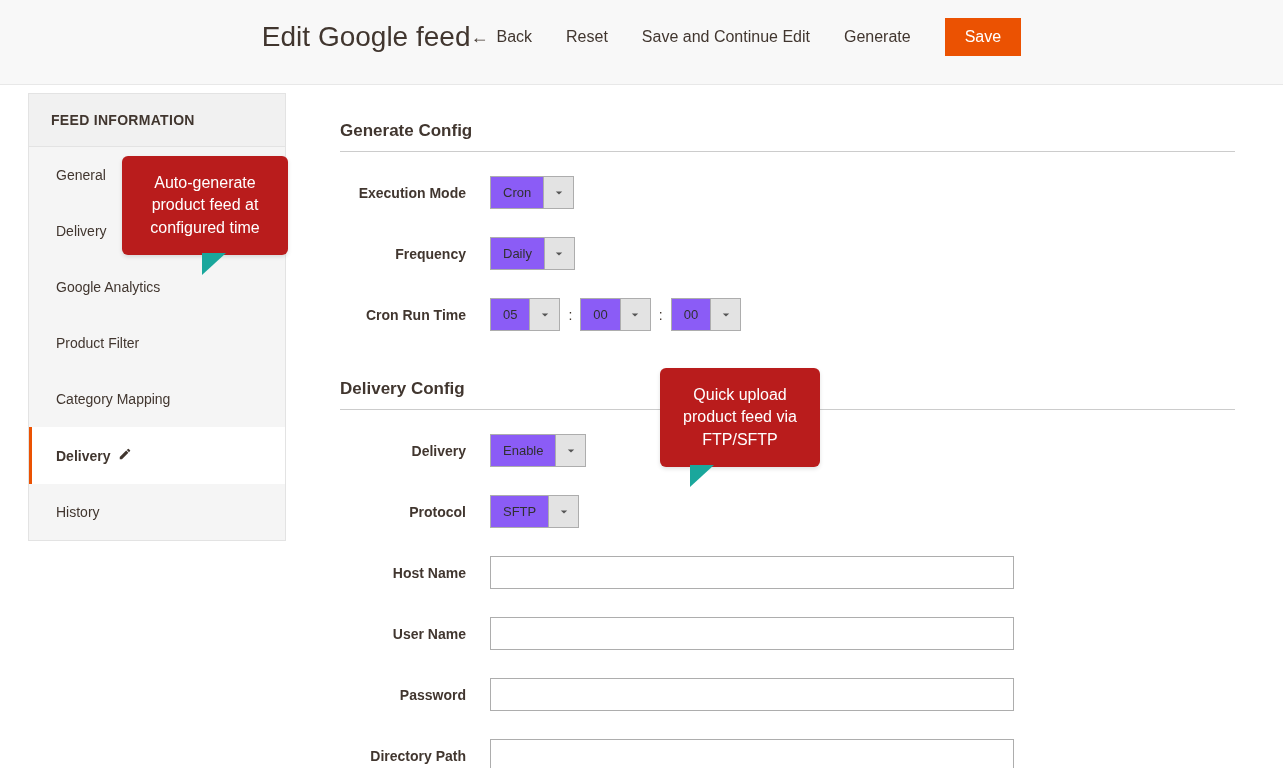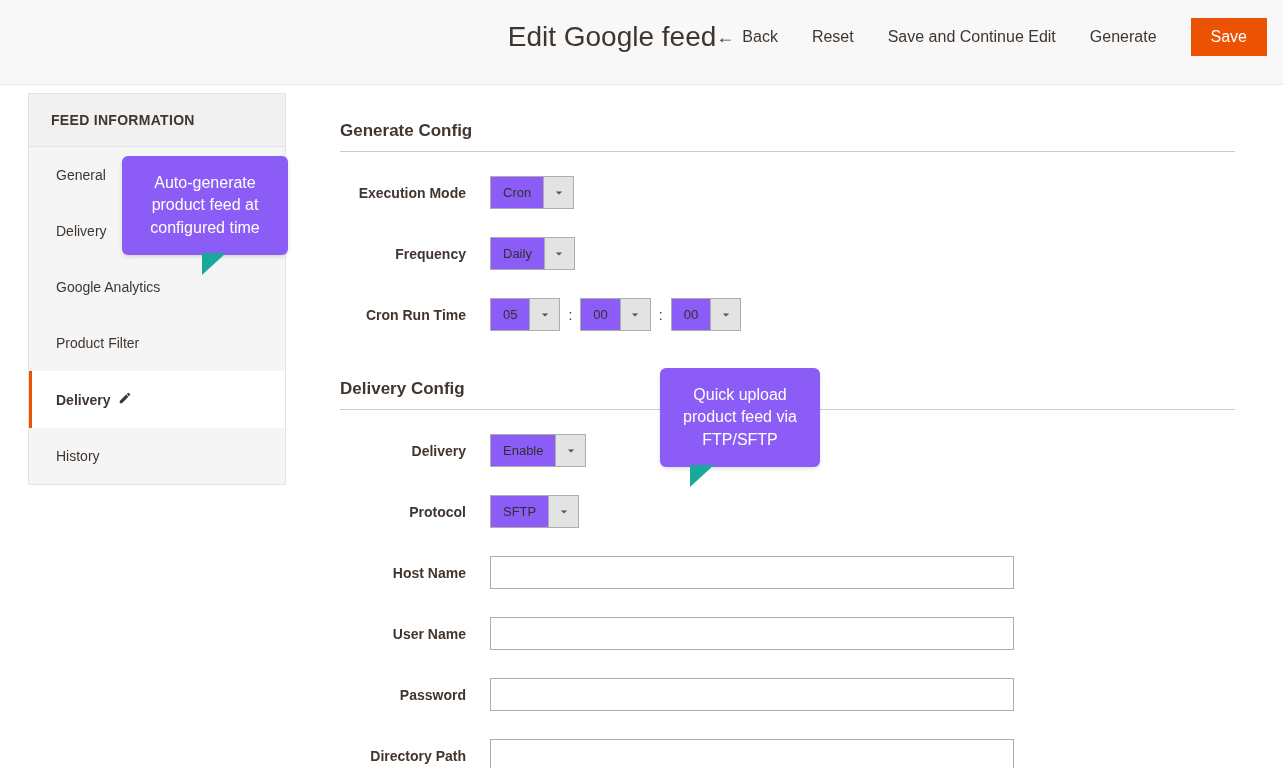--- a/index.html
+++ b/index.html
@@ -5,21 +5,21 @@
   * { box-sizing: border-box; margin: 0; padding: 0; }
   body {
     font-family: -apple-system, BlinkMacSystemFont, "Segoe UI", Helvetica, Arial, sans-serif;
     background: #fff;
     color: #333;
     font-size: 14px;
   }
   .topbar {
     display: flex;
     align-items: center;
-    justify-content: flex-end;
+    justify-content: center;
     padding: 18px 16px 28px 16px;
     background: #f8f8f8;
     border-bottom: 1px solid #e8e8e8;
   }
   .page-title {
     font-size: 28px;
     font-weight: 300;
     color: #41362f;
   }
   .top-actions {
@@ -148,21 +148,21 @@
     height: 33px;
     width: 524px;
     padding: 0 10px;
     font-size: 13px;
     background: #fff;
   }
   .section-gap { height: 20px; }
   
   .callout {
     position: absolute;
-    background: #8b5cf6;
+    background: #b91c1c;
     color: #fff;
     border-radius: 6px;
     padding: 16px 20px;
     font-size: 16px;
     line-height: 1.4;
     text-align: center;
     box-shadow: 0 2px 4px rgba(0,0,0,0.12);
   }
   .callout .tail {
     position: absolute;
@@ -224,20 +224,23 @@
     </div>
     <div class="sidebar-item">
       <span>Delivery</span>
     </div>
     <div class="sidebar-item">
       <span>Google Analytics</span>
     </div>
     <div class="sidebar-item">
       <span>Product Filter</span>
     </div>
+    <div class="sidebar-item">
+      <span>Category Mapping</span>
+    </div>
     <div class="sidebar-item active">
       <span>Delivery</span>
       <span class="pencil-icon">
         <svg viewBox="0 0 24 24" fill="#41362f">
             <path d="M3 17.25V21h3.75L17.81 9.94l-3.75-3.75L3 17.25zM20.71 7.04a1 1 0 0 0 0-1.41l-2.34-2.34a1 1 0 0 0-1.41 0l-1.83 1.83 3.75 3.75 1.83-1.83z"></path>
           </svg>
       </span>
     </div>
     <div class="sidebar-item">
       <span>History</span>

